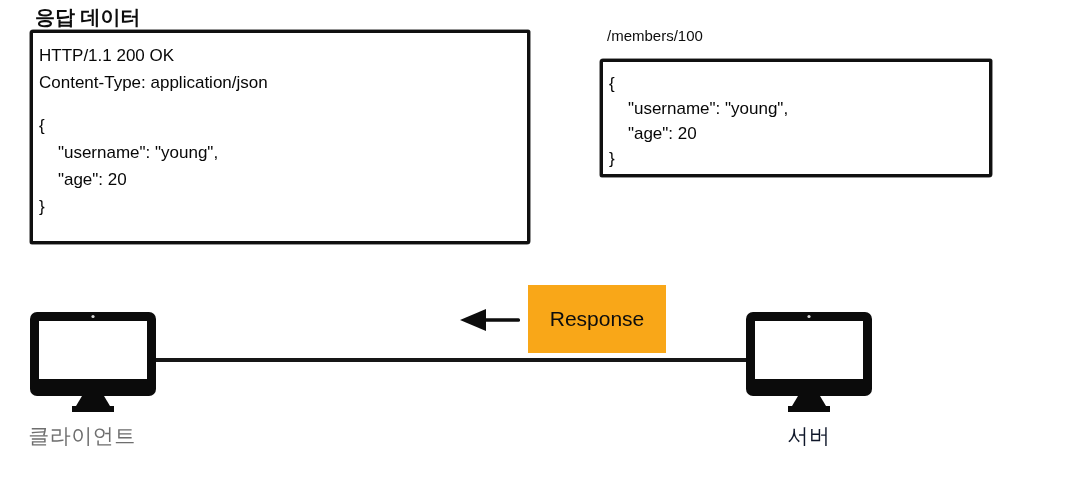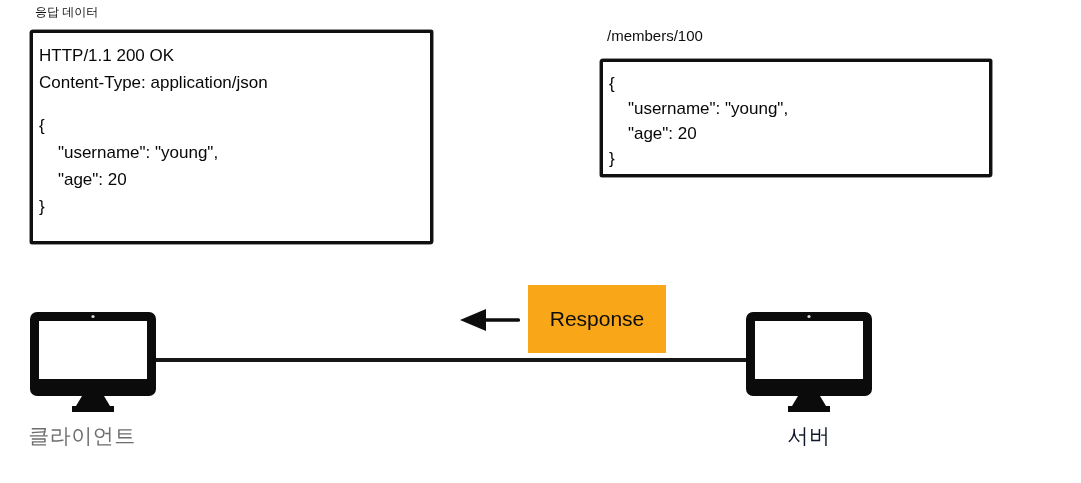--- a/index.html
+++ b/index.html
@@ -10,22 +10,22 @@
   }
   .stage {
     position: relative;
     width: 1081px;
     height: 483px;
     background: #ffffff;
     overflow: hidden;
   }
   .box-title {
     position: absolute;
-    font-size: 12px;
-    font-weight: 400;
+    font-size: 20px;
+    font-weight: 700;
     color: #0d0d0d;
     white-space: pre;
   }
   .box-title.regular { font-weight: 400; font-size: 15px; }
   .sketch-box {
     position: absolute;
     border: 3.5px solid #101010;
     border-radius: 3px 2px 3px 2px;
     background: #ffffff;
     box-shadow: 0 0 0 0.5px #2a2a2a;
@@ -78,21 +78,21 @@
     width: 62px; height: 28px;
   }
 </style>
 </head>
 <body>
 
 <div class="stage">
 
   <div class="box-title" style="left:35px; top:4px;">응답 데이터</div>
 
-  <div class="sketch-box" style="left:30px; top:30px; width:403px; height:214px;">
+  <div class="sketch-box" style="left:30px; top:30px; width:500px; height:214px;">
     <div class="code">
       <div class="code-line">HTTP/1.1 200 OK</div>
       <div class="code-line">Content-Type: application/json</div>
       <div class="code-line blank"></div>
       <div class="code-line">{</div>
       <div class="code-line">    "username": "young",</div>
       <div class="code-line">    "age": 20</div>
       <div class="code-line">}</div>
     </div>
   </div>

